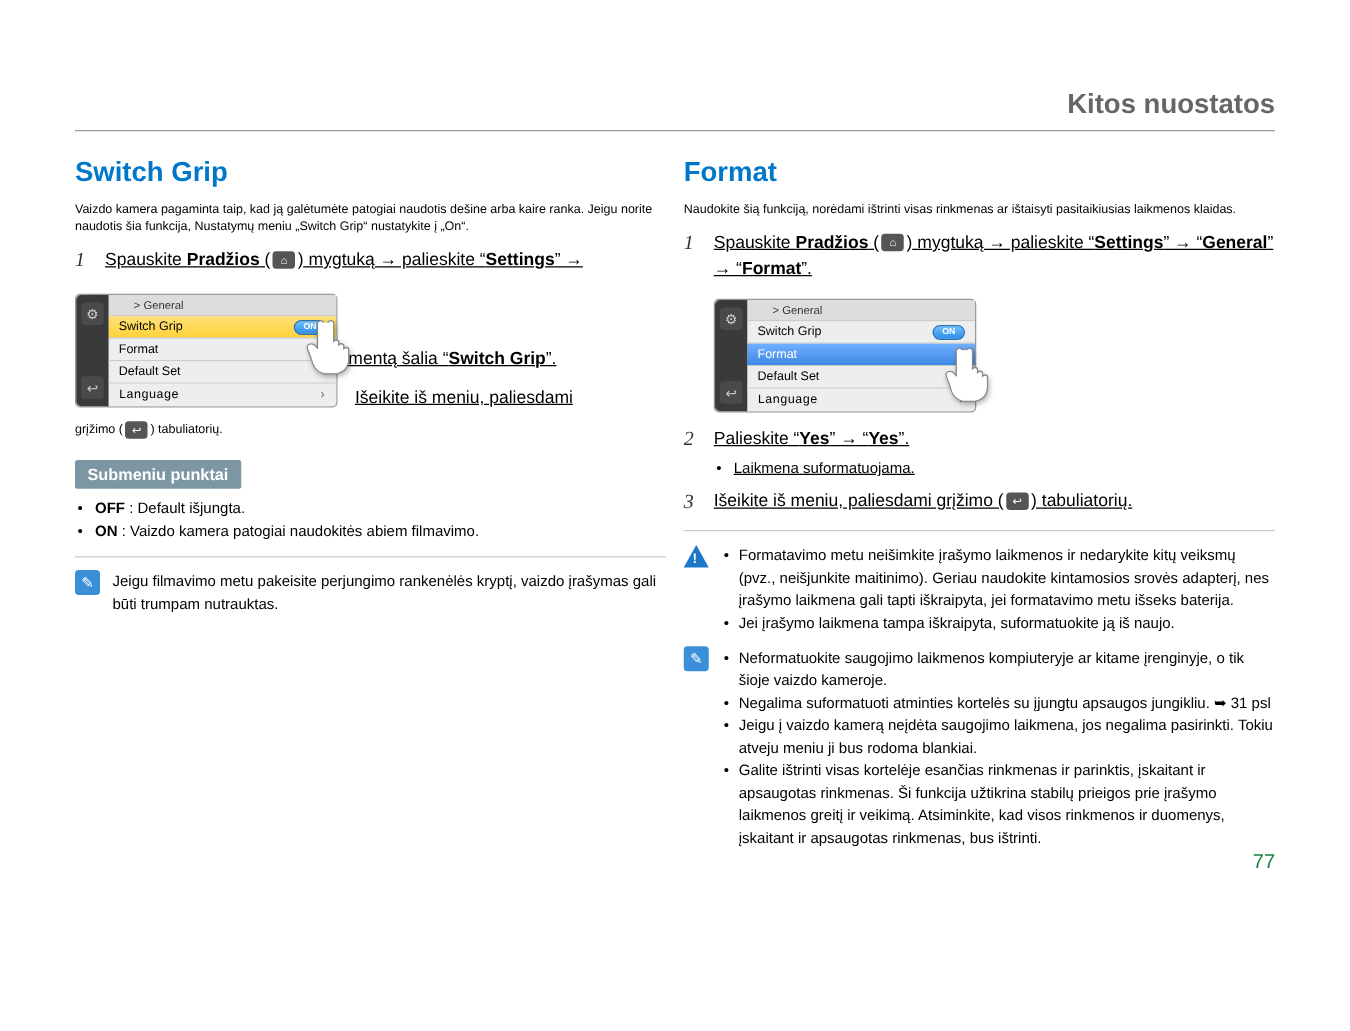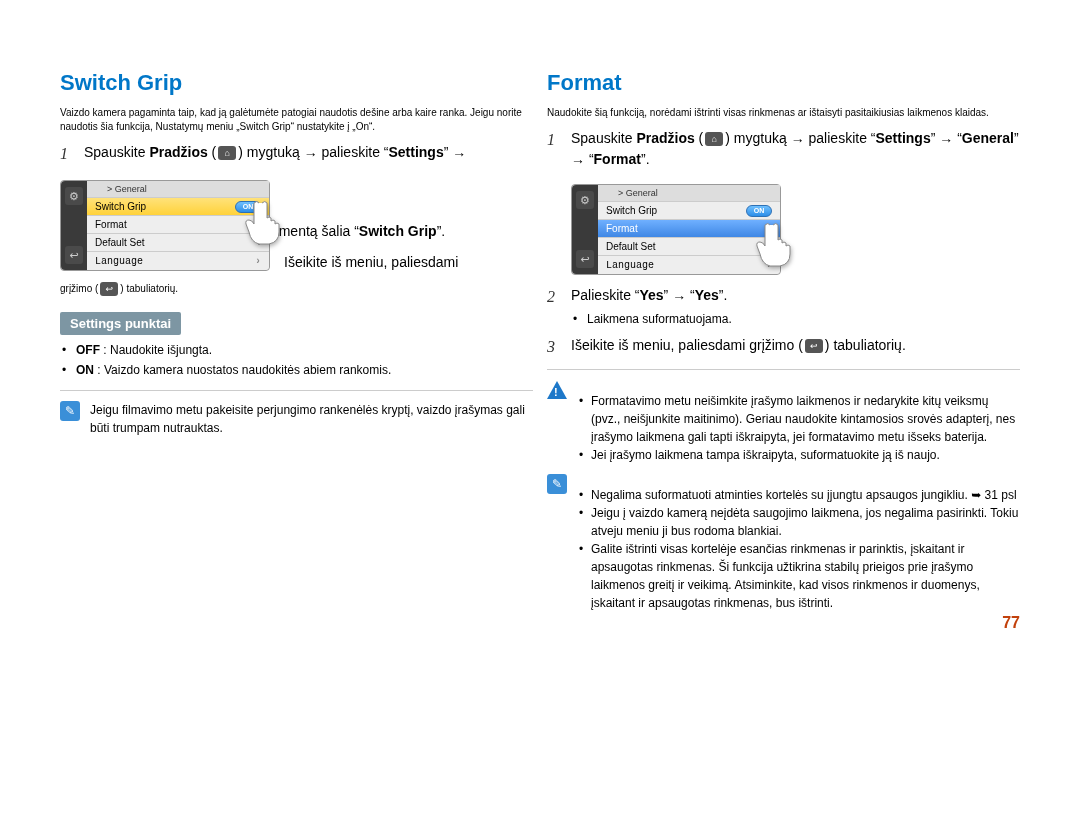--- a/index.html
+++ b/index.html
@@ -51,21 +51,21 @@
     line-height: 1.5;
     margin-bottom: 6px;
   }
   .step-num {
     font-family: Georgia, serif;
     font-size: 16px;
     color: #333;
     font-style: italic;
     min-width: 14px;
   }
-  .step-body { flex: 1; }
+  .step-body { flex: 1; text-decoration: underline; }
   .bold { font-weight: bold; }
 
   
   .ui-wrap {
     position: relative;
     display: inline-block;
     margin: 8px 0 10px 0;
   }
   .ui-panel {
     width: 210px;
@@ -156,43 +156,44 @@
   }
   .note-icon.info { background:#3a8fd8;color:#fff;font-size:12px;}
   .note-icon.warn {
     width:20px;height:20px;background:none;flex:0 0 20px;
   }
   .warn-tri {
     width:0;height:0;border-left:10px solid transparent;border-right:10px solid transparent;border-bottom:18px solid #1d78c9;position:relative;
   }
   .warn-tri::after{content:"!";position:absolute;left:-3px;top:3px;color:#fff;font-size:11px;font-weight:bold;}
   .note-body { flex:1; }
-  .note-body ul { padding-left:14px;margin-top:12px; }
+  .note-body ul { padding-left:14px; }
   .note-body li { list-style:none; position:relative; }
   .note-body li::before { content:"•"; position:absolute; left:-12px; }
 
   .pagenum {
     position:absolute;
     bottom:20px; right:60px;
-    font-size:16px; font-weight:bold; color:#c2410c;
+    font-size:16px; font-weight:normal; color:#15803d;
   }
 
   .inline-icon {
     display:inline-flex;width:18px;height:14px;
     background:#555;border-radius:3px;vertical-align:middle;
     align-items:center;justify-content:center;color:#fff;font-size:9px;
     margin:0 2px;
   }
   .inline-icon.home::before{content:"⌂";}
   .inline-icon.back::before{content:"↩";}
 </style>
 </head>
 <body>
 
 <div class="page">
+  <div class="header-title">Kitos nuostatos</div>
 
   <div class="cols">
 
     <div class="col">
       <div class="sec-heading">Switch Grip</div>
       <p class="body-text">Vaizdo kamera pagaminta taip, kad ją galėtumėte patogiai naudotis dešine arba kaire ranka. Jeigu norite naudotis šia funkcija, Nustatymų meniu „Switch Grip“ nustatykite į „On“.</p>
 
       <div class="step">
         <div class="step-num">1</div>
         <div class="step-body">
@@ -241,24 +242,24 @@
         </div>
       </div>
       <div class="step" style="margin-left:200px;margin-top:10px;">
         <div class="step-num">3</div>
         <div class="step-body">Išeikite iš meniu, paliesdami</div>
       </div>
       <p class="body-text" style="">
         <span>grįžimo (</span><span class="inline-icon back"></span><span>) tabuliatorių.</span>
       </p>
 
-      <div class="sub-bar">Settings punktai</div>
+      <div class="sub-bar">Submeniu punktai</div>
       <ul class="bul-list">
-        <li><span class="bold">OFF</span><span> : Naudokite išjungta.</span></li>
-        <li><span class="bold">ON</span><span> : Vaizdo kamera nuostatos naudokitės abiem rankomis.</span></li>
+        <li><span class="bold">OFF</span><span> : Default išjungta.</span></li>
+        <li><span class="bold">ON</span><span> : Vaizdo kamera patogiai naudokitės abiem filmavimo.</span></li>
       </ul>
       <hr class="hr">
 
       <div class="note">
         <div class="note-icon info">✎</div>
         <div class="note-body">Jeigu filmavimo metu pakeisite perjungimo rankenėlės kryptį, vaizdo įrašymas gali būti trumpam nutrauktas.</div>
       </div>
     </div>
 
     <div class="col">
@@ -334,20 +335,21 @@
             <li>Formatavimo metu neišimkite įrašymo laikmenos ir nedarykite kitų veiksmų (pvz., neišjunkite maitinimo). Geriau naudokite kintamosios srovės adapterį, nes įrašymo laikmena gali tapti iškraipyta, jei formatavimo metu išseks baterija.</li>
             <li>Jei įrašymo laikmena tampa iškraipyta, suformatuokite ją iš naujo.</li>
           </ul>
         </div>
       </div>
 
       <div class="note">
         <div class="note-icon info">✎</div>
         <div class="note-body">
           <ul>
+            <li>Neformatuokite saugojimo laikmenos kompiuteryje ar kitame įrenginyje, o tik šioje vaizdo kameroje.</li>
             <li>Negalima suformatuoti atminties kortelės su įjungtu apsaugos jungikliu. ➥ 31 psl</li>
             <li>Jeigu į vaizdo kamerą neįdėta saugojimo laikmena, jos negalima pasirinkti. Tokiu atveju meniu ji bus rodoma blankiai.</li>
             <li>Galite ištrinti visas kortelėje esančias rinkmenas ir parinktis, įskaitant ir apsaugotas rinkmenas. Ši funkcija užtikrina stabilų prieigos prie įrašymo laikmenos greitį ir veikimą. Atsiminkite, kad visos rinkmenos ir duomenys, įskaitant ir apsaugotas rinkmenas, bus ištrinti.</li>
           </ul>
         </div>
       </div>
     </div>
   </div>
 
   <div class="pagenum">77</div>

